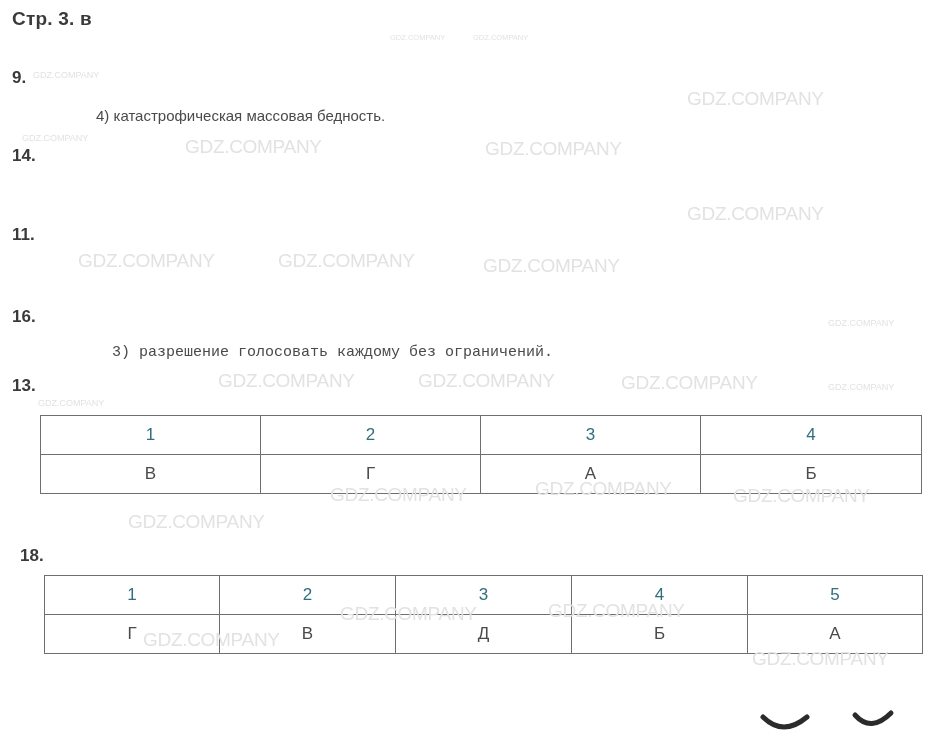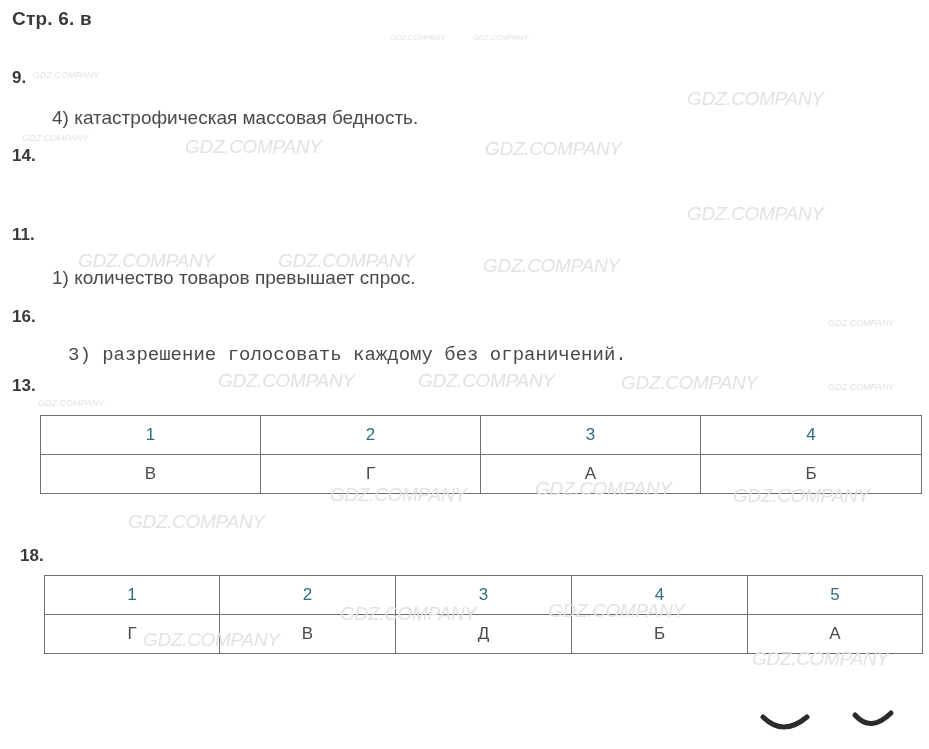--- a/index.html
+++ b/index.html
@@ -29,33 +29,33 @@
     color: #3a3a3a;
     letter-spacing: 0.2px;
   }
 
   .q-num {
     font-size: 17px;
     font-weight: bold;
     color: #3a3a3a;
   }
   .q-text {
-    font-size: 19px;
+    font-size: 15px;
     color: #4a4a4a;
     white-space: nowrap;
+    margin-left: 44px;
   }
 
   
   .wm {
     color: #e2e2e2;
     font-family: "Liberation Sans", sans-serif;
     white-space: nowrap;
     pointer-events: none;
     user-select: none;
-    font-style: italic;
   }
   .wm.big { font-size: 19px; letter-spacing: -0.3px; }
   .wm.small { font-size: 9px; letter-spacing: 0px; }
   .wm.tiny { font-size: 7.5px; }
 
   table.grid {
     border-collapse: collapse;
     table-layout: fixed;
   }
   table.grid td {
@@ -77,29 +77,28 @@
     bottom: 8px;
     width: 160px;
     height: 34px;
   }
 </style>
 </head>
 <body>
 
 <div class="page">
 
-  <div class="abs page-title">Стр. 6. в</div>
+  <div class="abs page-title">Стр. 3. в</div>
 
   <div class="abs q-num" style="left:12px; top:68px;">9.</div>
   <div class="abs q-text" style="left:52px; top:107px;">4) катастрофическая массовая бедность.</div>
 
   <div class="abs q-num" style="left:12px; top:146px;">14.</div>
 
   <div class="abs q-num" style="left:12px; top:225px;text-align:center;">11.</div>
-  <div class="abs q-text" style="left:52px; top:267px;">1) количество товаров превышает спрос.</div>
 
   <div class="abs q-num" style="left:12px; top:307px;">16.</div>
   <div class="abs q-text" style="left:68px; top:344px;font-family:Liberation Mono, monospace;">3) разрешение голосовать каждому без ограничений.</div>
 
   <div class="abs q-num" style="left:12px; top:376px;">13.</div>
 
   <table class="grid abs" id="t13" style="left:40px; top:415px; width:877px;">
     <tbody>
         <tr>
       <td class="hdr" style="width:219px;">1</td>

